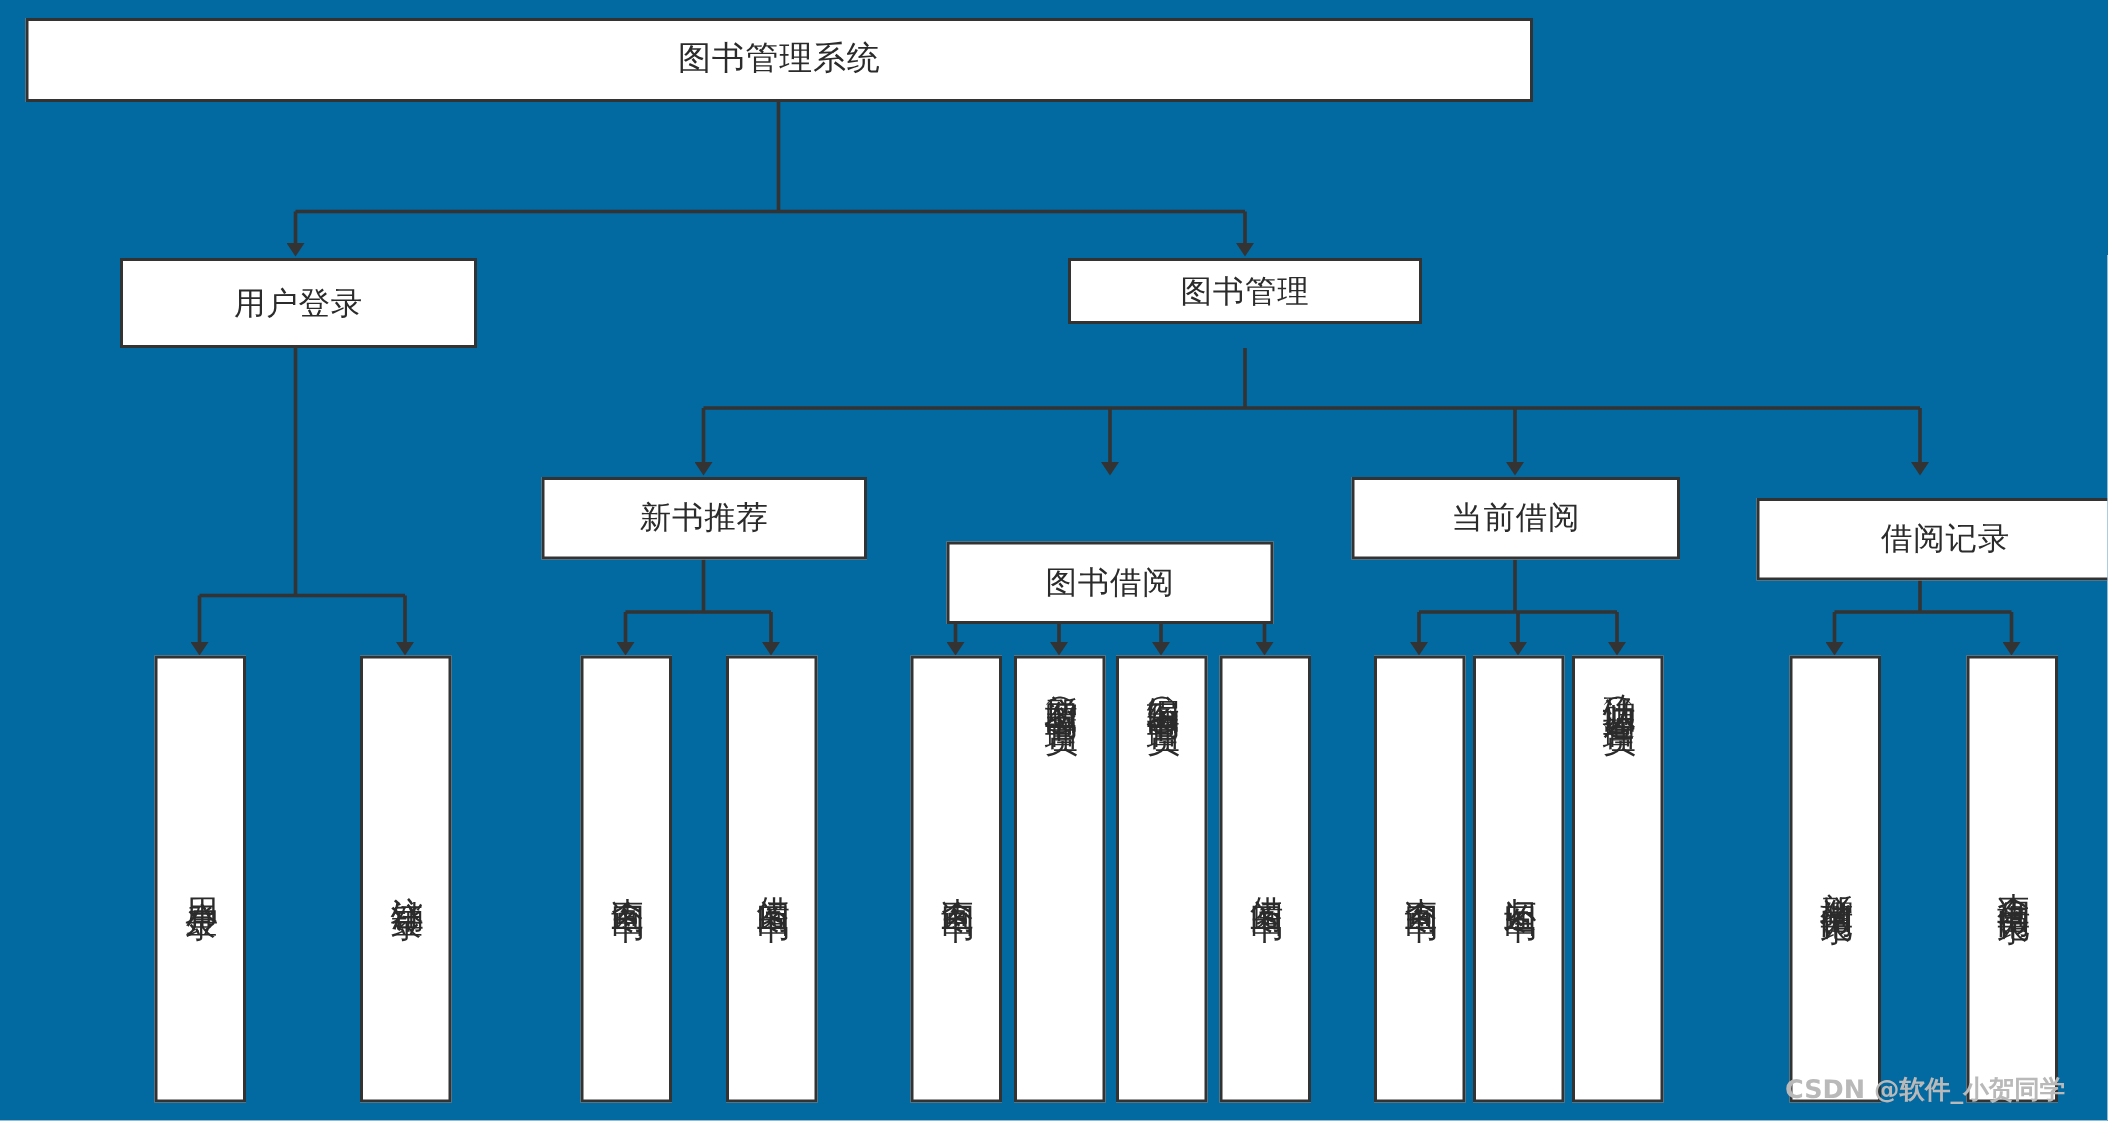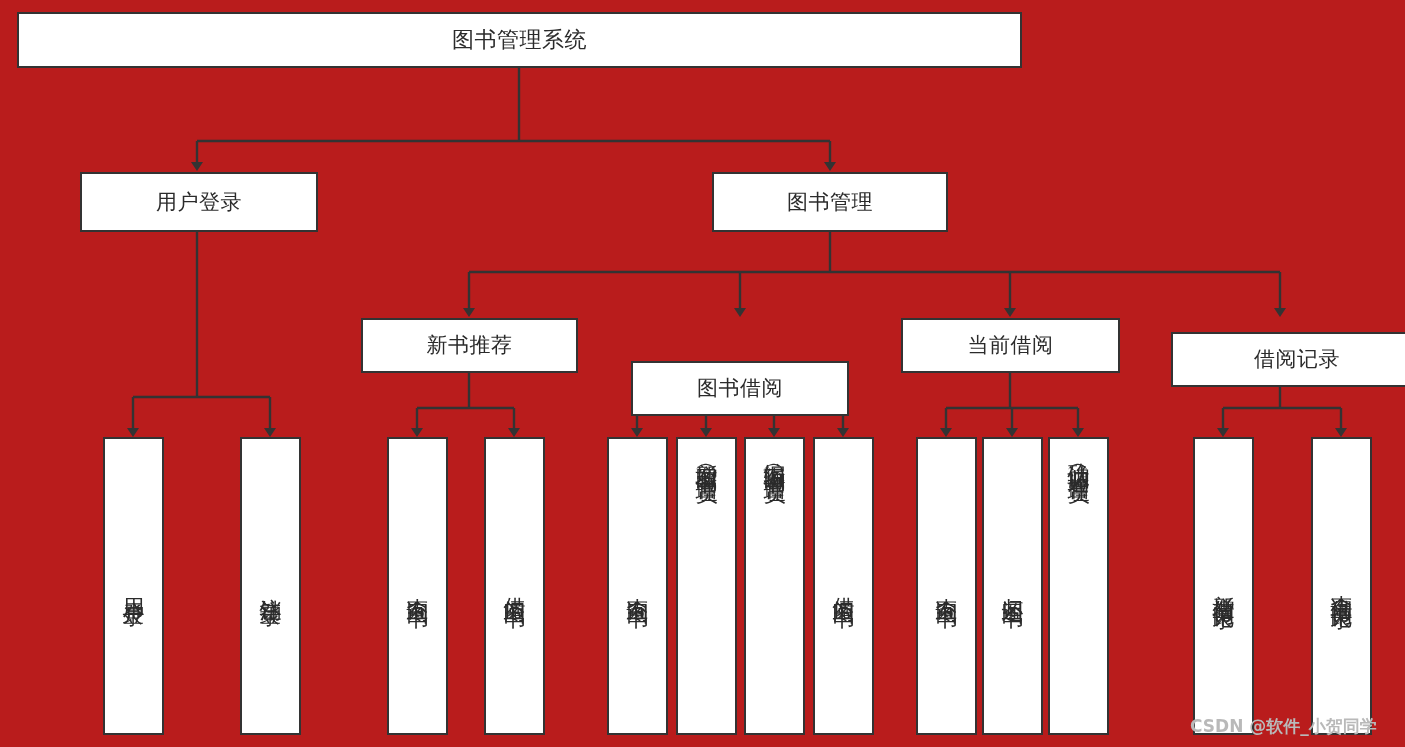--- a/index.html
+++ b/index.html
@@ -8,21 +8,21 @@
     padding: 0;
     background: #ffffff;
   }
   body {
     font-family: "DejaVu Sans", "Liberation Sans", sans-serif;
   }
   #diagram-canvas {
     position: relative;
     width: 1405px;
     height: 747px;
-    background: #b91c1c;
+    background: #0369a1;
     overflow: hidden;
   }
   #edge-layer {
     position: absolute;
     left: 0;
     top: 0;
     width: 1405px;
     height: 747px;
     pointer-events: none;
   }
@@ -137,21 +137,21 @@
   </svg>
 
   <div class="node horiz root" style="left:17px; top:12px; width:1005px; height:56px;">
     <span class="node-label">图书管理系统</span>
   </div>
 
   <div class="node horiz" style="left:80px; top:172px; width:238px; height:60px;">
     <span class="node-label">用户登录</span>
   </div>
 
-  <div class="node horiz" style="left:712px; top:172px; width:236px; height:60px;">
+  <div class="node horiz" style="left:712px; top:172px; width:236px; height:44px;">
     <span class="node-label">图书管理</span>
   </div>
 
   <div class="node horiz" style="left:361px; top:318px; width:217px; height:55px;">
     <span class="node-label">新书推荐</span>
   </div>
 
   <div class="node horiz" style="left:631px; top:318px; width:218px; height:55px;margin-top:43px;">
     <span class="node-label">图书借阅</span>
   </div>

